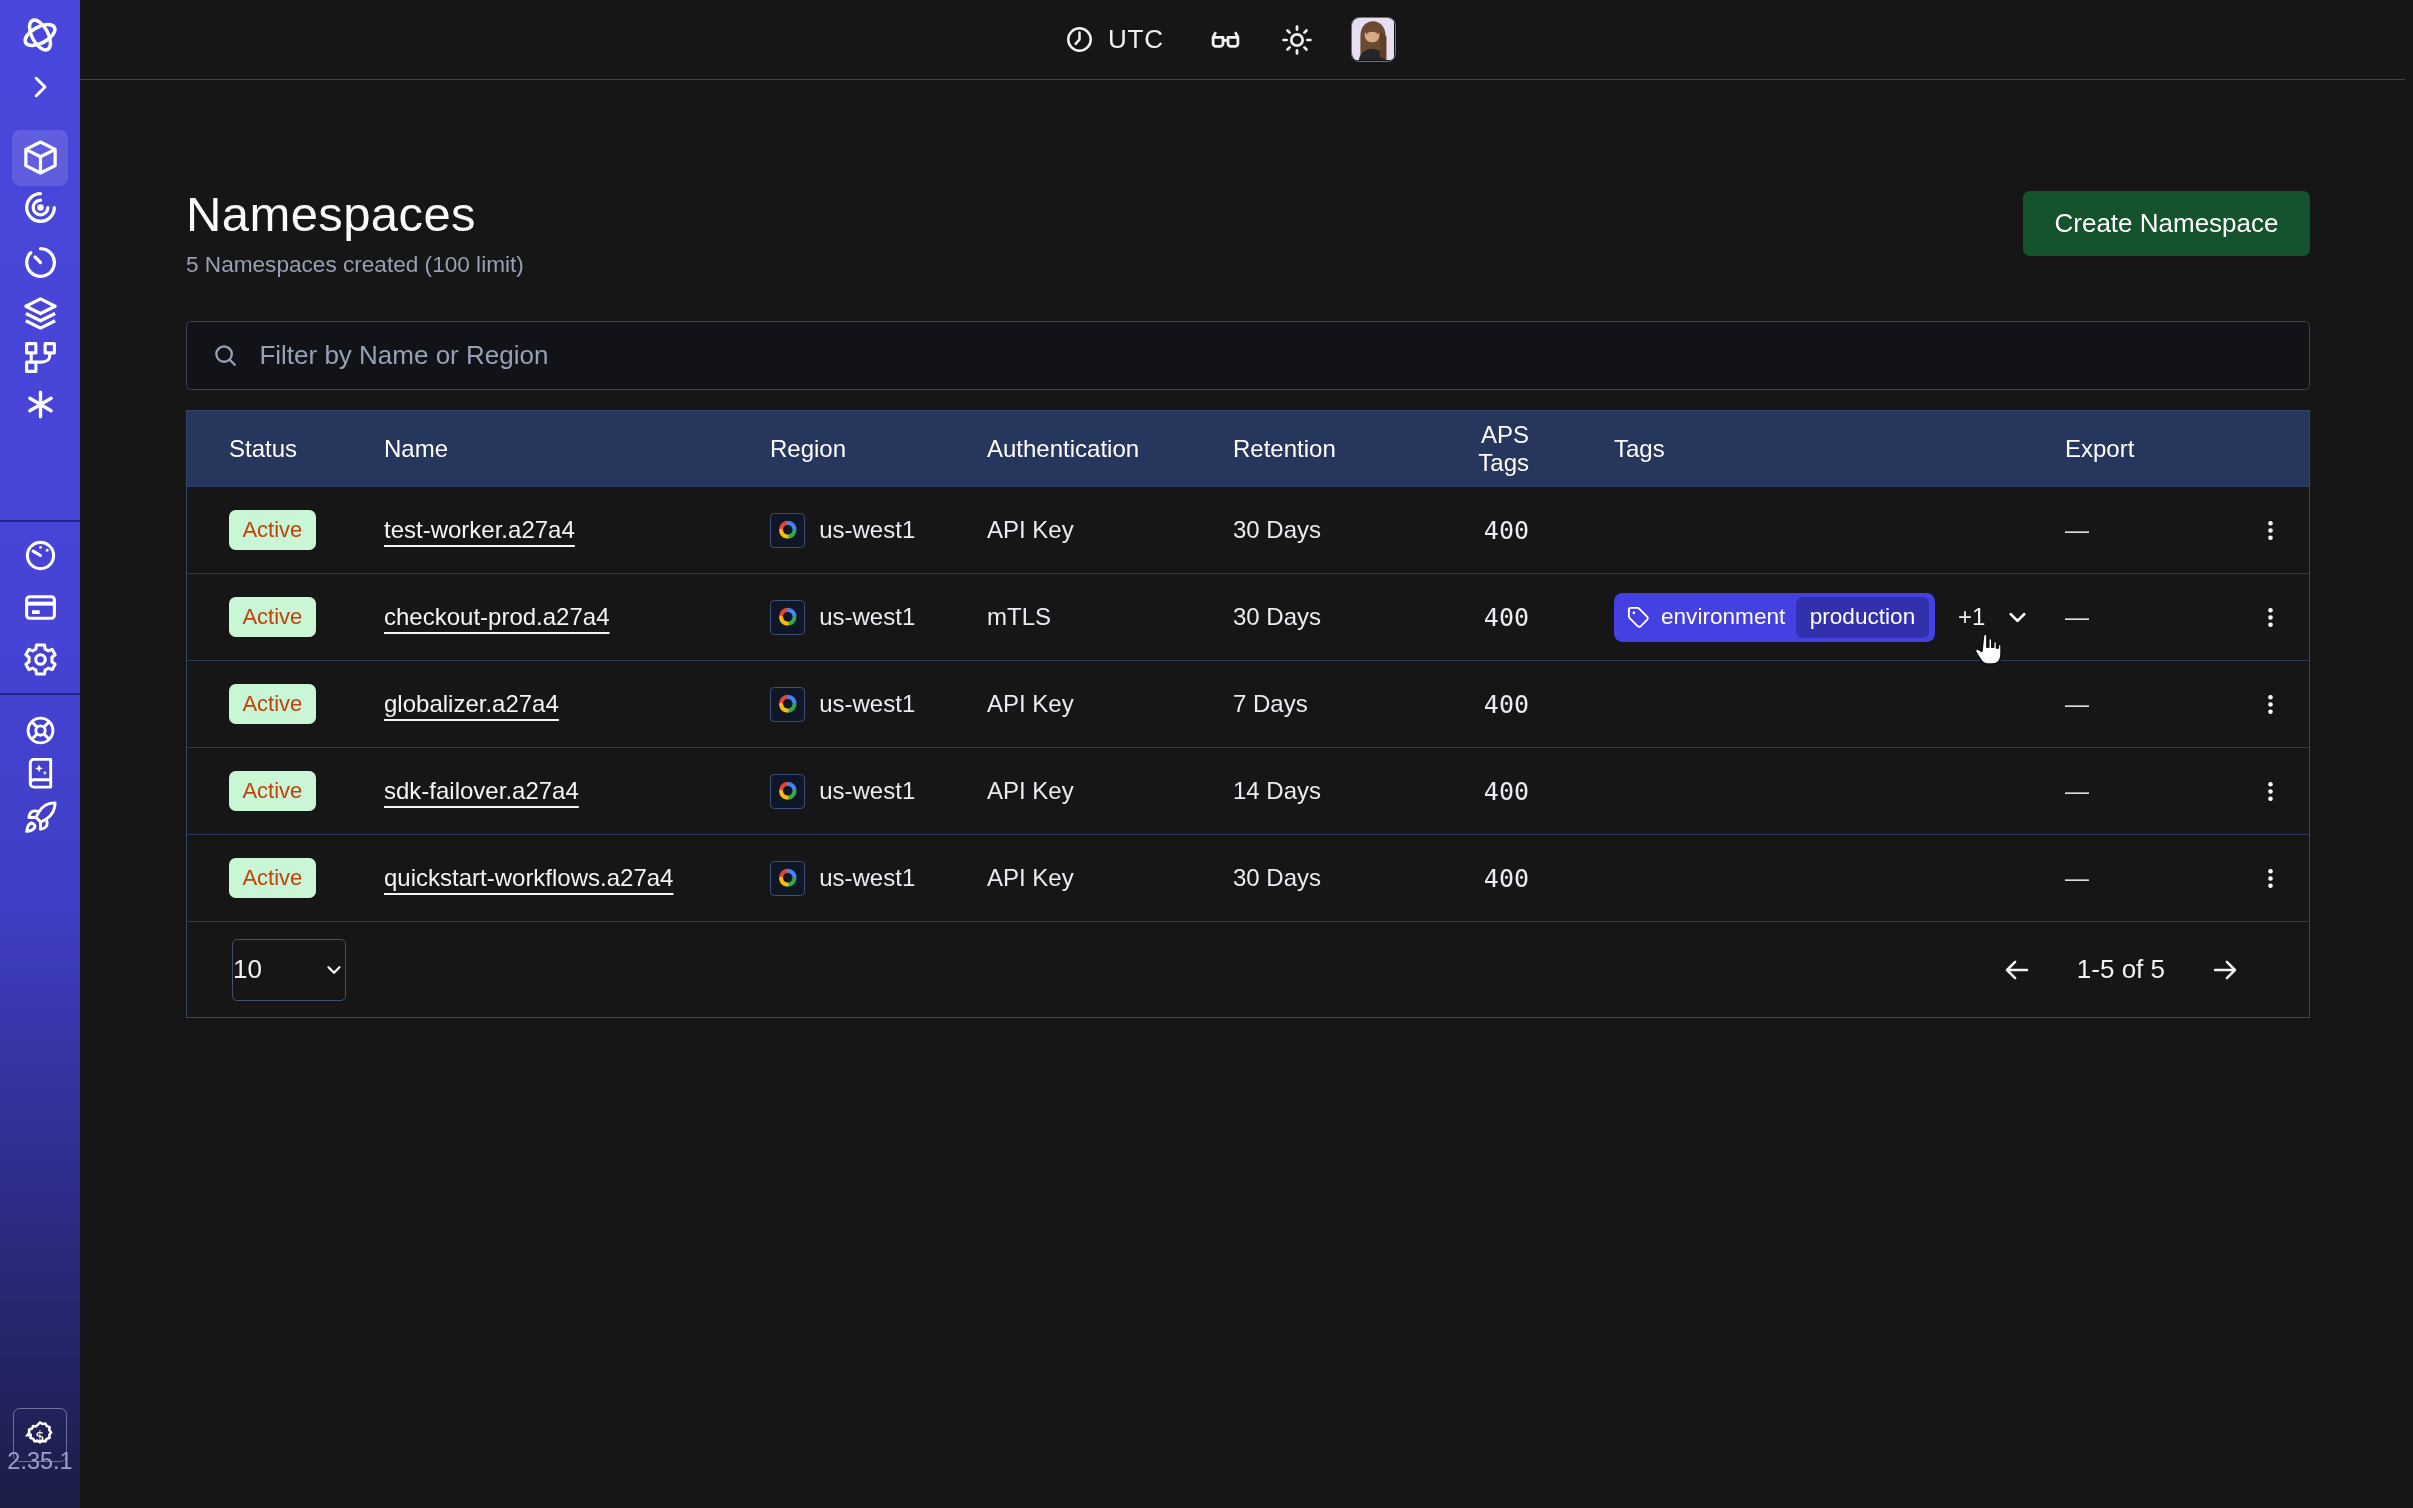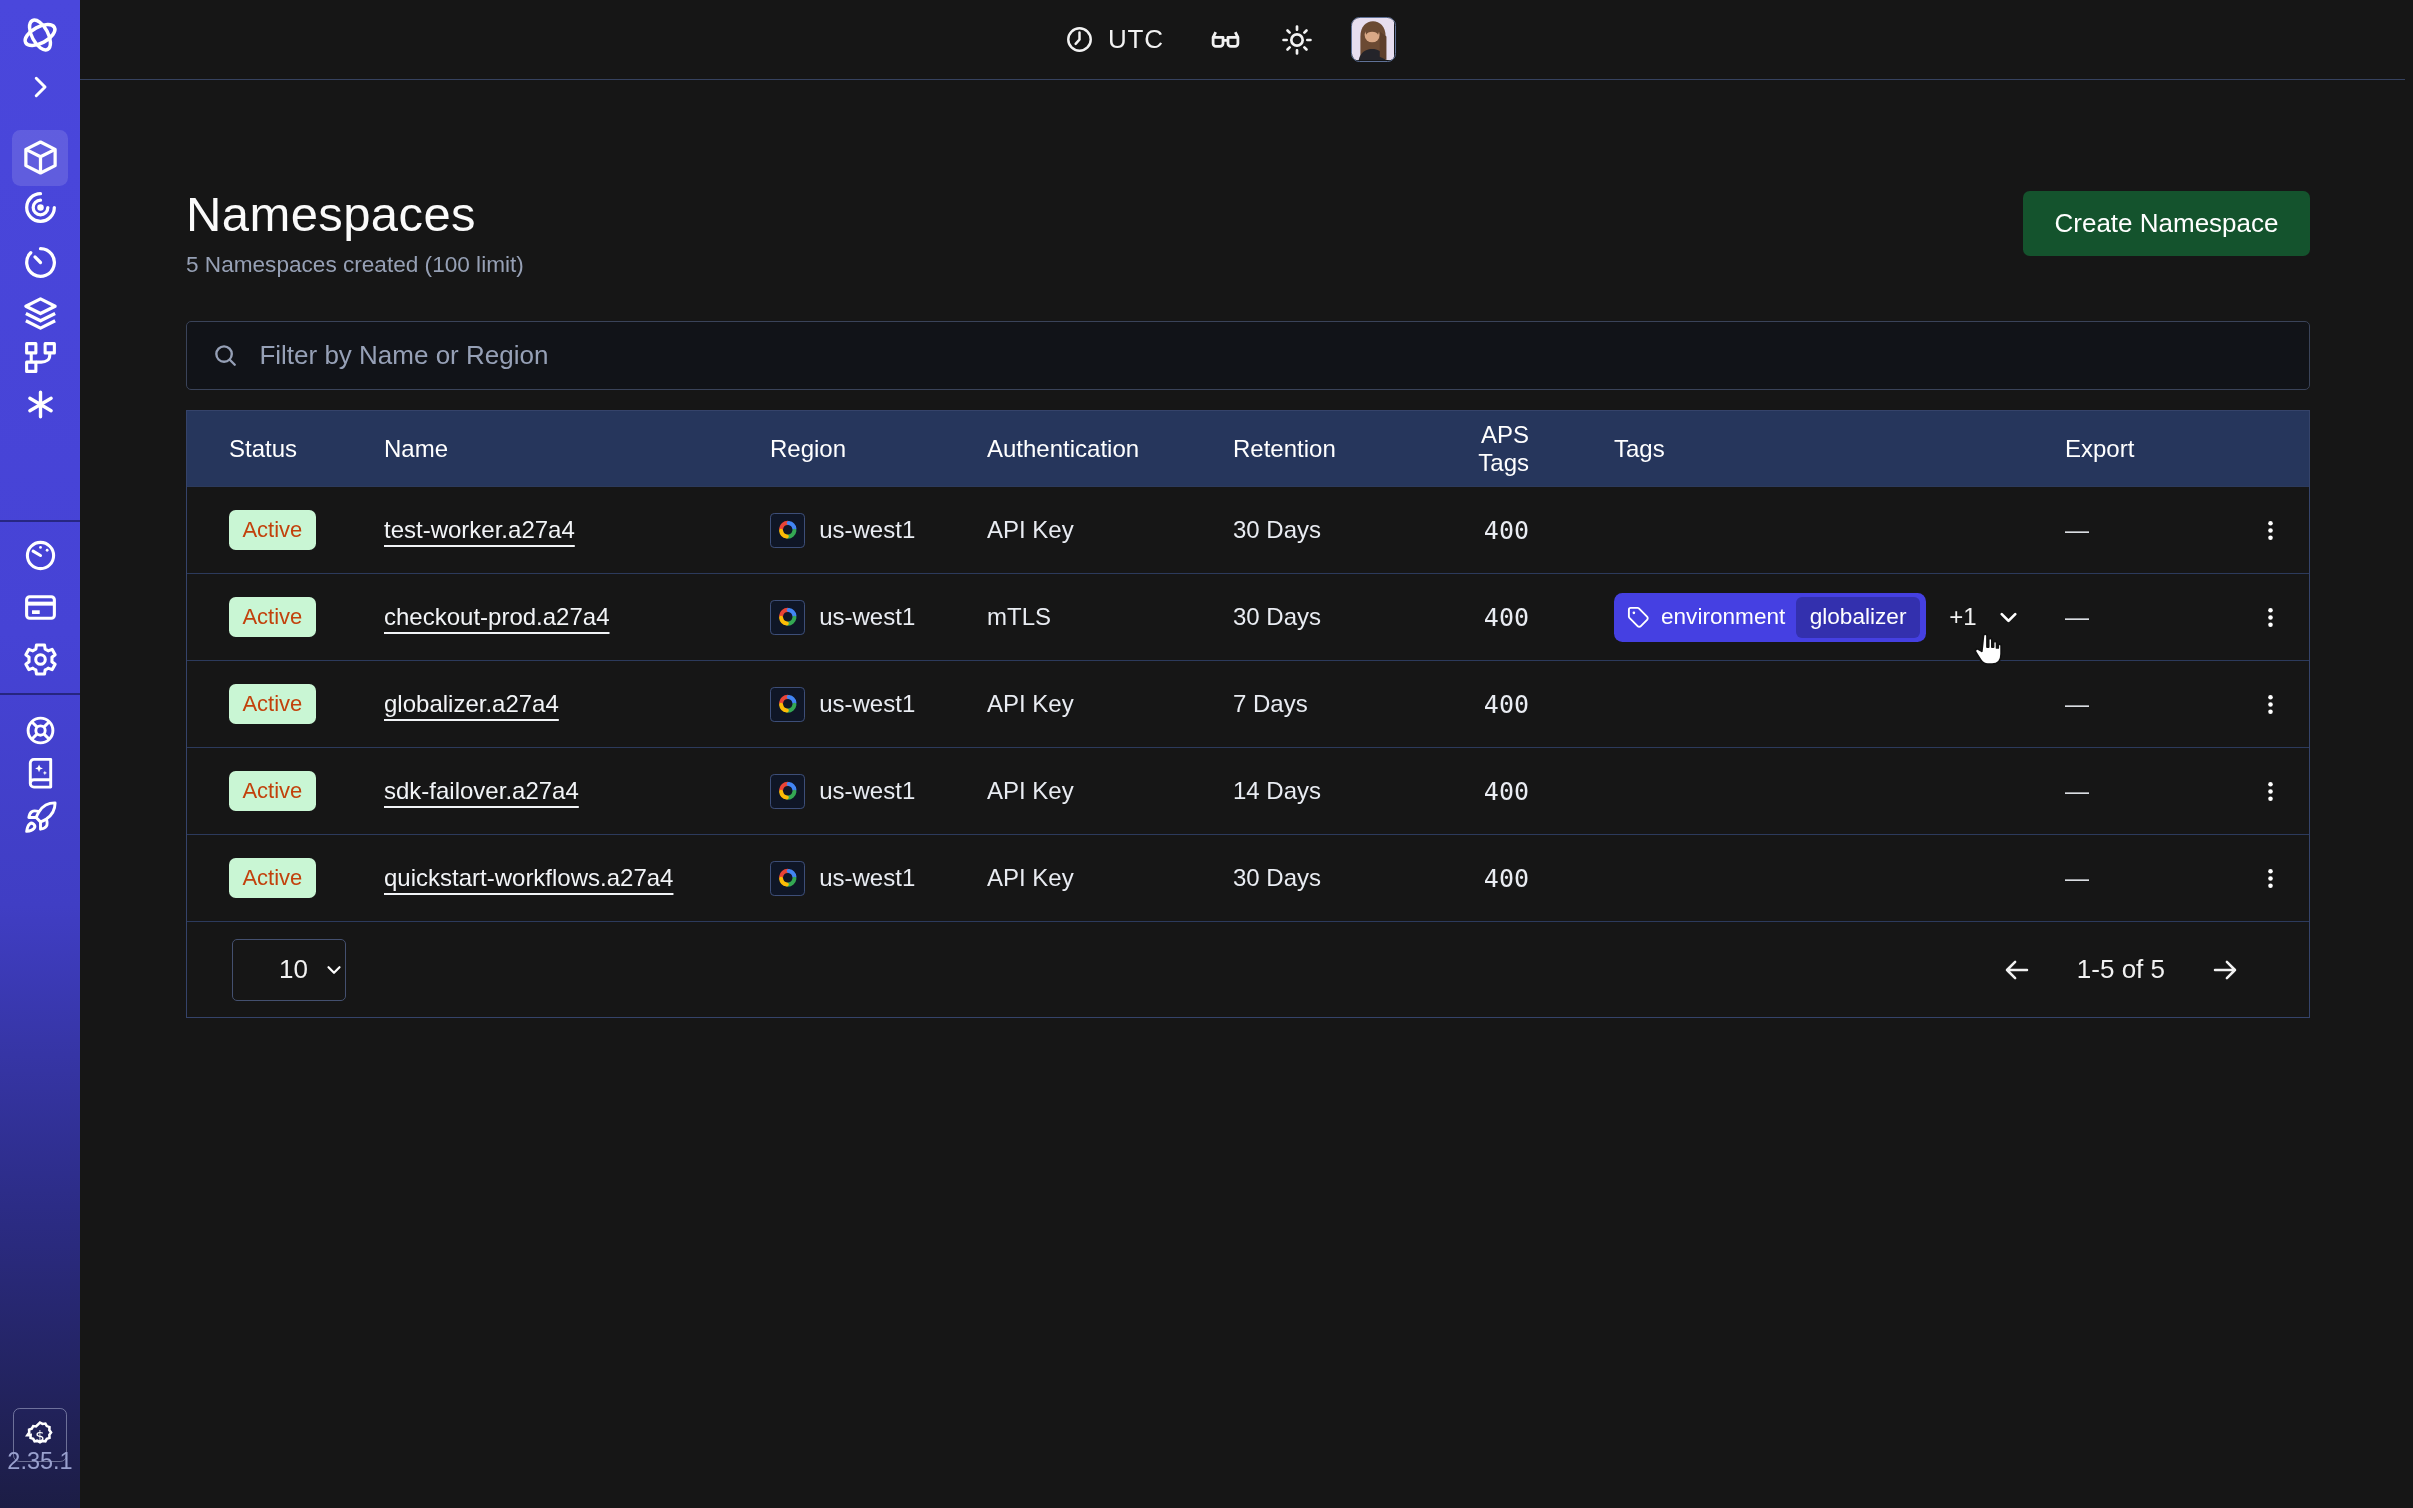--- a/index.html
+++ b/index.html
@@ -110,21 +110,21 @@
     width:50px; height:50px; display:flex; align-items:center; justify-content:center;
     cursor:pointer; margin:0 auto; border-radius:5px;
   }
 
   .t-footer {
     display:flex; height:96px; border-top:1.7px solid #2C3A5C;
     align-items:center; justify-content:space-between; padding:0 64px 0 45px;
   }
   .page-size {
     width:114px; height:62px; border:1.7px solid #44506F; border-radius:5px;
-    display:flex; align-items:center; justify-content:flex-end; gap:15px;
+    display:flex; align-items:center; justify-content:space-between; gap:15px;
     font-size:26px; color:#F2F2F2; cursor:pointer; background:transparent;
   }
   .pager { display:flex; align-items:center; gap:40px; font-size:26px; color:#F2F2F2; }
   .pager-arrow { cursor:pointer; display:flex; padding:5px; }
 
   .cursor-overlay { position:absolute; left:1968px; top:630px; z-index:50; pointer-events:none; }
 </style>
 </head>
 <body>
 
@@ -420,21 +420,21 @@
       <div>30 Days</div>
       <div class="c-aps val">400</div>
       <div class="c-tags">
         <span class="tag-chip">
           <span>
               <svg width="22.6" height="22.6" viewBox="0 0 27 27">
                 <use href="#i-tag"></use>
               </svg>
             </span>
           <span>environment</span>
-          <span class="tag-value">globalizer</span>
+          <span class="tag-value">production</span>
         </span>
         <span class="tag-more">+1</span>
         <span class="tag-expand">
             <svg width="27" height="27" viewBox="0 0 32 32">
               <use href="#i-chev-down"></use>
             </svg>
           </span>
       </div>
       <div class="c-export">—</div>
       <div>

